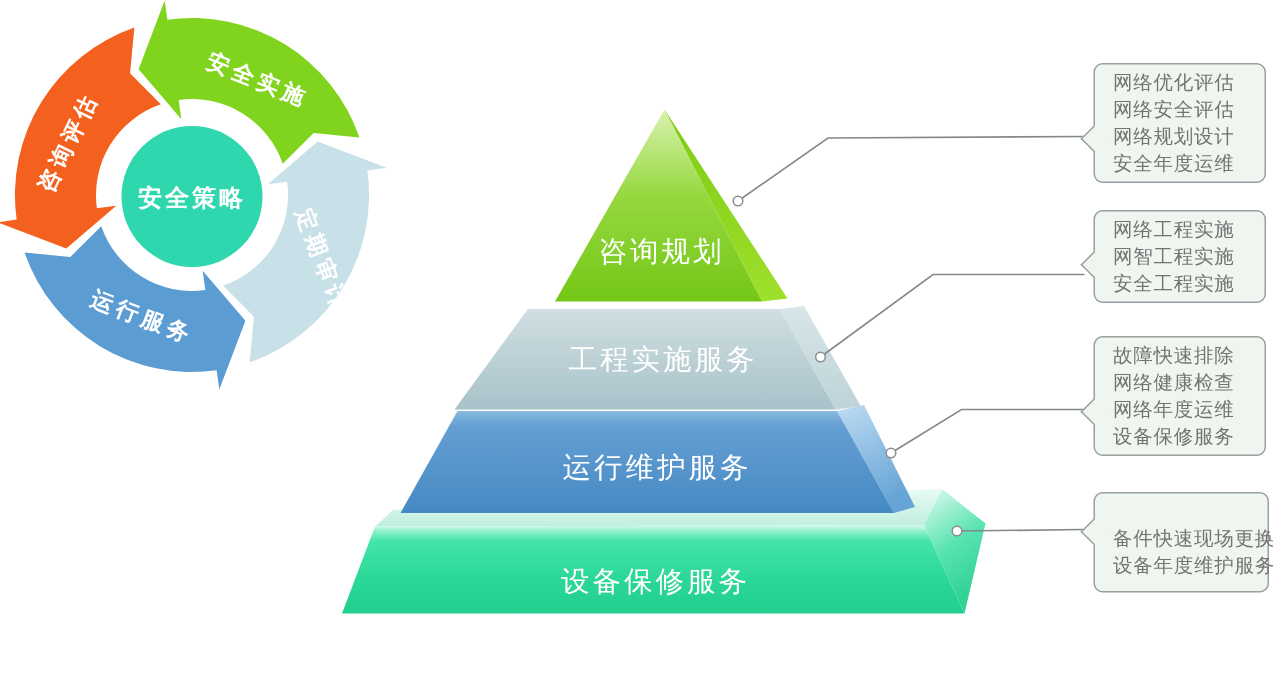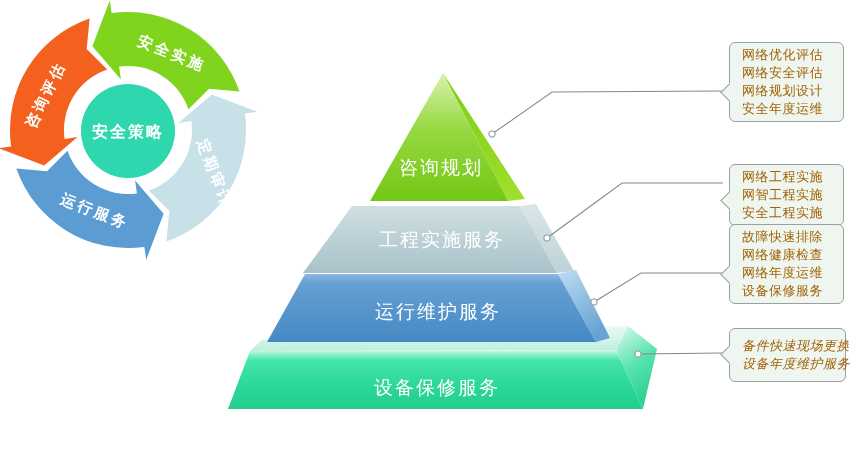--- a/index.html
+++ b/index.html
@@ -8,25 +8,25 @@
   .stage svg{position:absolute;left:0;top:0;}
   .callout{
     position:absolute;
     box-sizing:border-box;
     background:#eef6ef;
     border:1px solid #9aa0a2;
     border-radius:6px;
     padding:3px 6px 3px 12px;
     font-size:13px;
     line-height:18px;
-    color:#a16207;
+    color:#737373;
     letter-spacing:0.5px;
     white-space:nowrap;
   }
-  .callout.pad-lg{padding-top:8px;padding-bottom:8px;font-style:italic;}
+  .callout.pad-lg{padding-top:21px;padding-bottom:8px;}
   .callout .item{display:block;}
   .tail{
     position:absolute;
     left:-7px;
     width:12px;height:12px;
     background:#eef6ef;
     border-left:1px solid #9aa0a2;
     border-bottom:1px solid #9aa0a2;
     transform:rotate(45deg);
   }
@@ -142,21 +142,21 @@
   </svg>
 
   <div class="callout" style="left:729px;top:42px;width:115px;">
     <span class="tail" style="top:43px;"></span>
     <span class="item">网络优化评估</span>
     <span class="item">网络安全评估</span>
     <span class="item">网络规划设计</span>
     <span class="item">安全年度运维</span>
   </div>
 
-  <div class="callout" style="left:729px;top:164px;width:115px;">
+  <div class="callout" style="left:729px;top:140px;width:115px;">
     <span class="tail" style="top:29px;"></span>
     <span class="item">网络工程实施</span>
     <span class="item">网智工程实施</span>
     <span class="item">安全工程实施</span>
   </div>
 
   <div class="callout" style="left:729px;top:224px;width:115px;">
     <span class="tail" style="top:43px;"></span>
     <span class="item">故障快速排除</span>
     <span class="item">网络健康检查</span>

